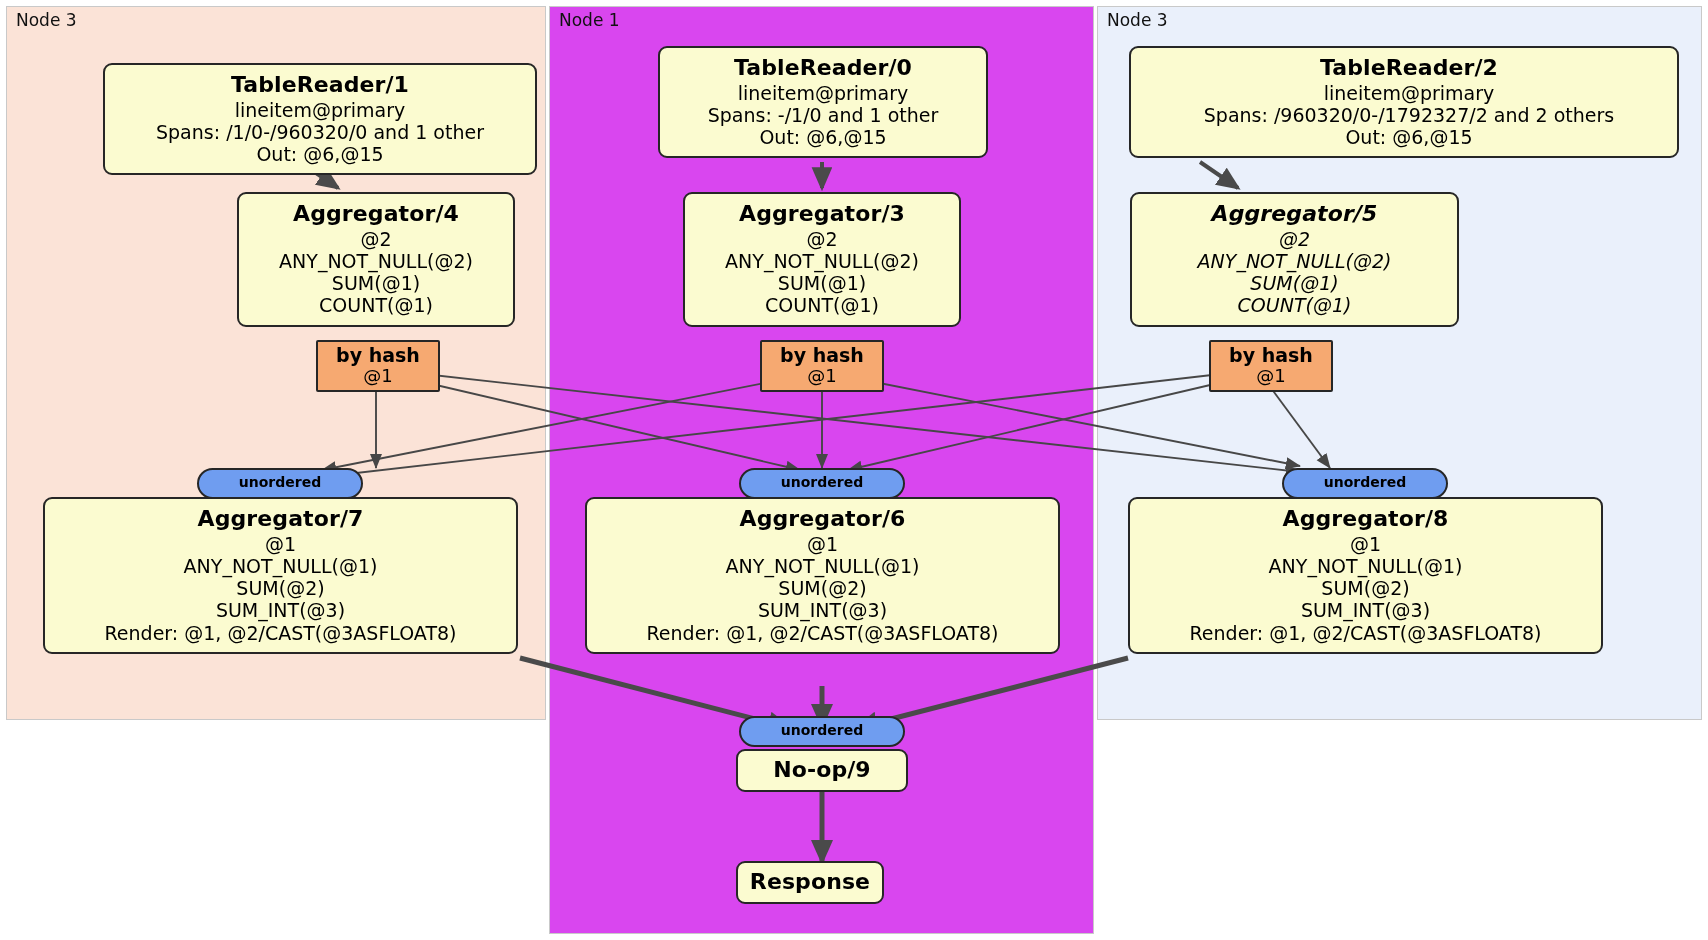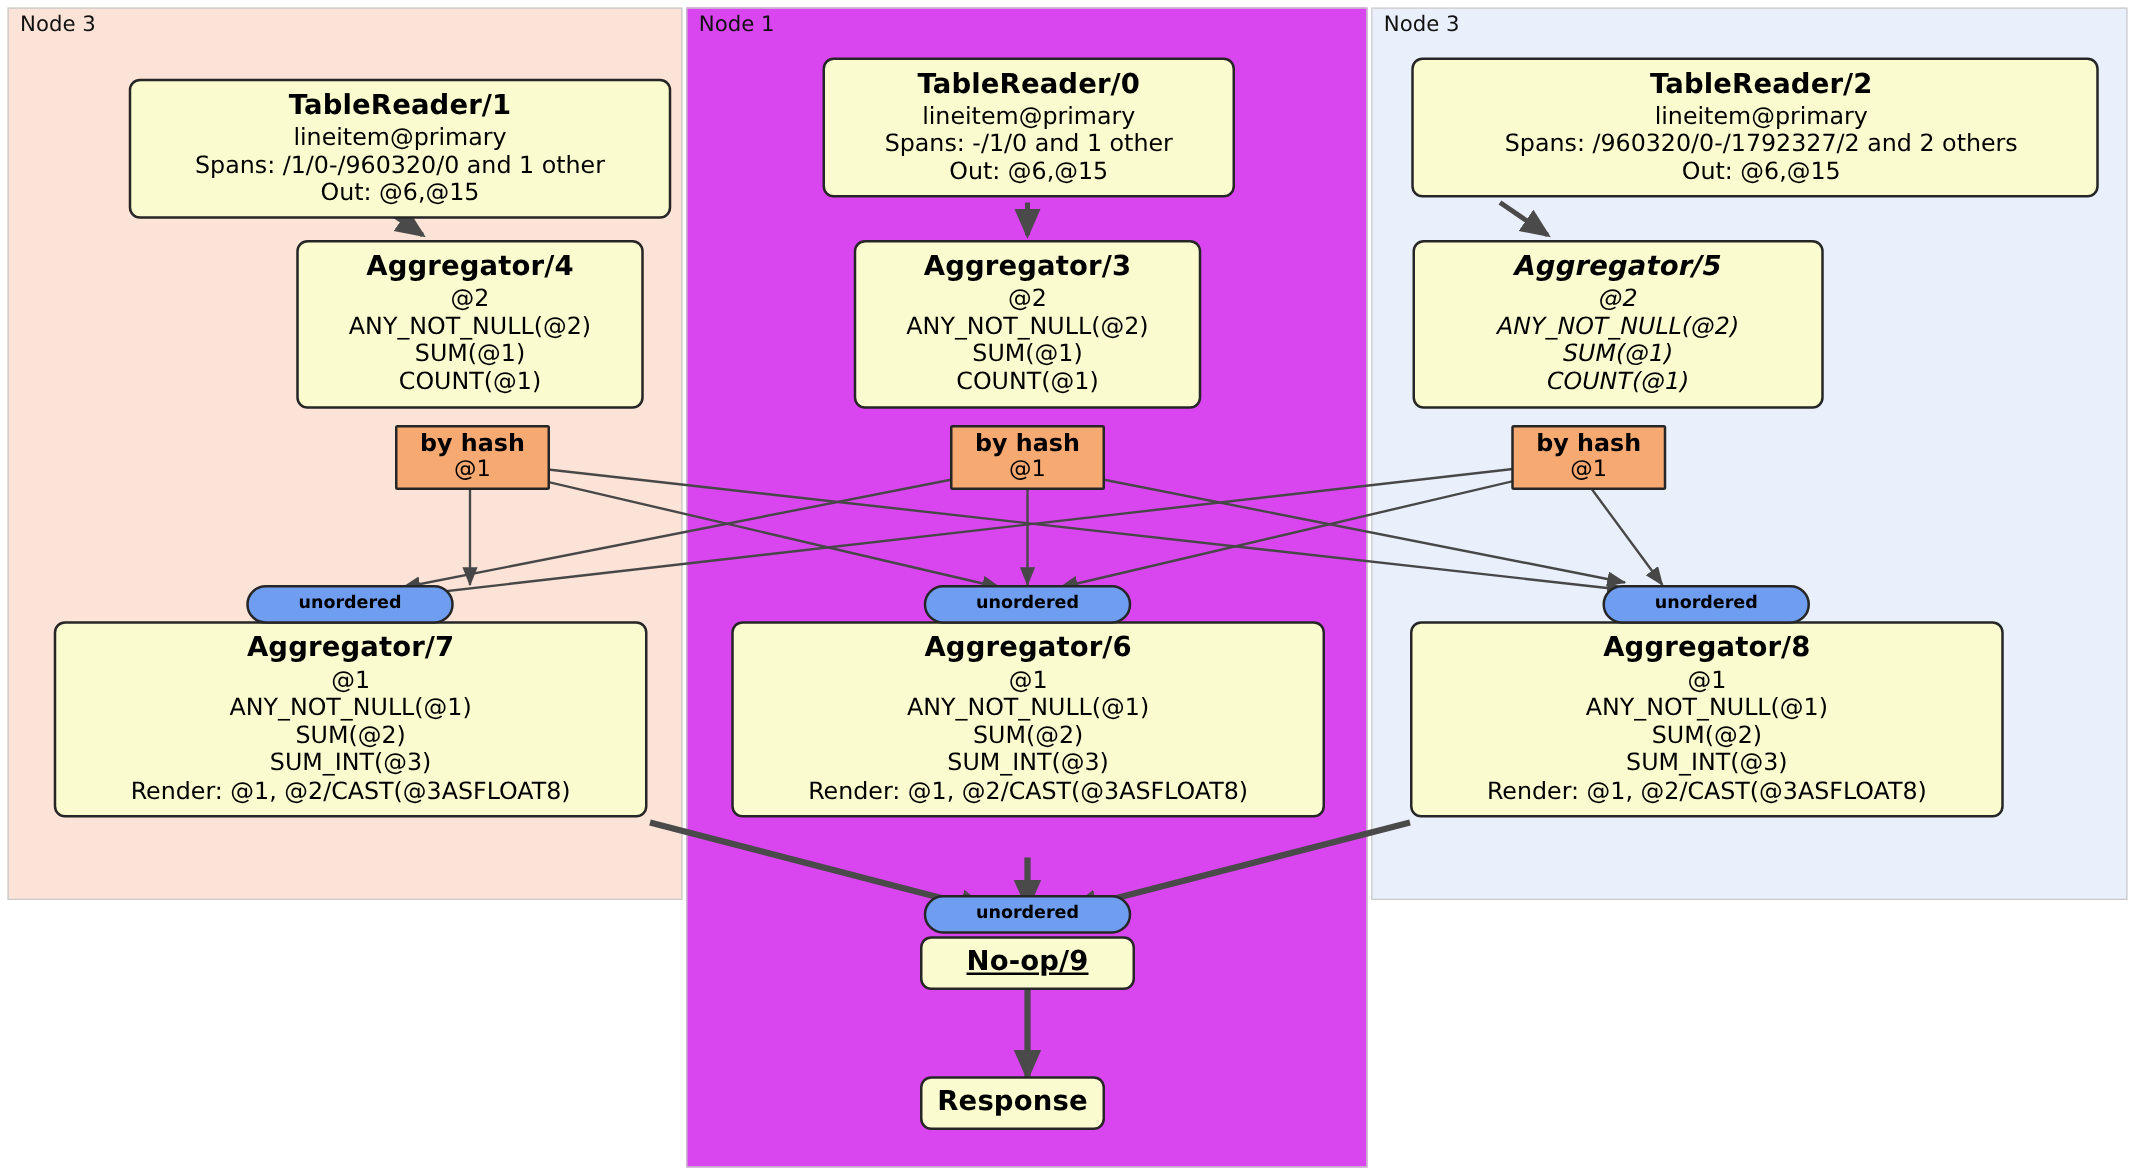--- a/index.html
+++ b/index.html
@@ -176,21 +176,21 @@
   <div class="pill pill-unordered" style="left:739px;top:468px;width:166px;">
     <span>unordered</span>
   </div>
   <div class="pill pill-unordered" style="left:1282px;top:468px;width:166px;">
     <span>unordered</span>
   </div>
   <div class="pill pill-unordered" style="left:739px;top:716px;width:166px;">
     <span>unordered</span>
   </div>
 
-  <div class="proc" style="left:736px;top:749px;width:172px;padding:6px 10px 7px 10px;text-decoration:underline;">
+  <div class="proc" style="left:736px;top:749px;width:172px;padding:6px 10px 7px 10px;">
     <span class="ttl" style="margin-bottom:0;">No-op/9</span>
   </div>
 
   <div class="proc" style="left:736px;top:861px;width:148px;padding:6px 10px 7px 10px;">
     <span class="ttl" style="margin-bottom:0;">Response</span>
   </div>
 
 </div>
 
 </body></html>

